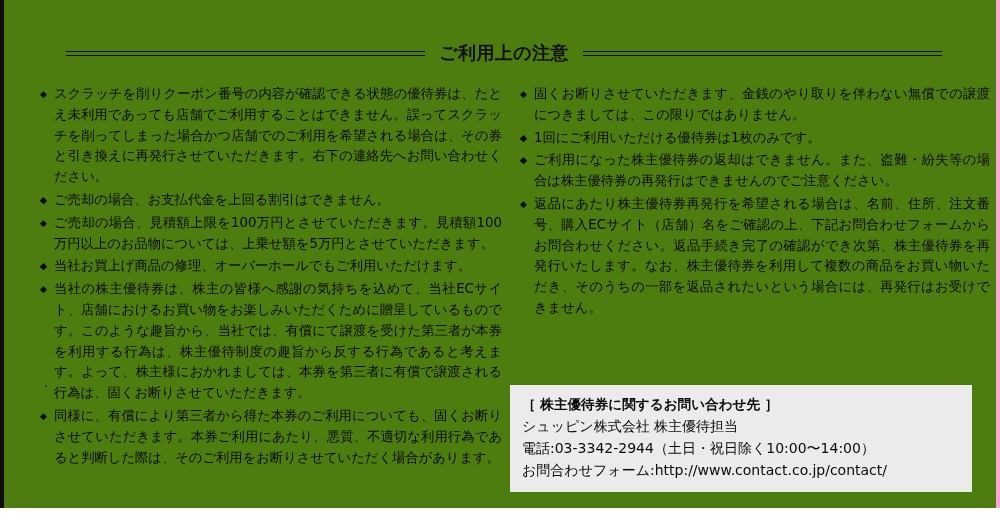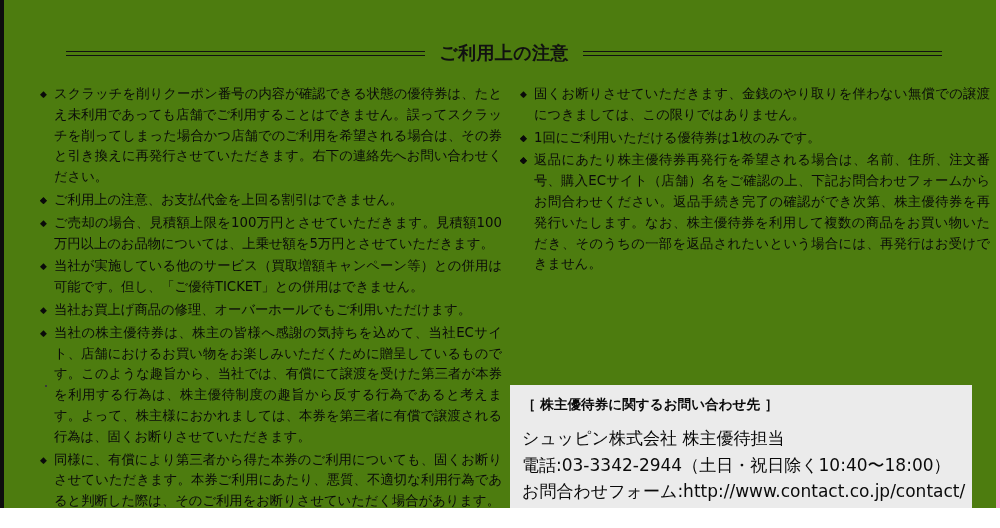--- a/index.html
+++ b/index.html
@@ -111,25 +111,25 @@
     width: 462px;
     padding: 9px 12px 10px 12px;
     box-sizing: border-box;
     background: #ebebeb;
   }
   .contact-title {
     font-size: 13.6px;
     font-weight: bold;
     color: #0a0a0a;
     line-height: 1.5;
-    margin-bottom: 11px;
+    margin-bottom: 2px;
     white-space: nowrap;
   }
   .contact-line {
-    font-size: 17px;
+    font-size: 14px;
     color: #0a0a0a;
     line-height: 1.56;
     white-space: nowrap;
   }
 
   .speck {
     position: absolute;
     left: 41px;
     top: 385px;
     width: 2px;
@@ -147,44 +147,44 @@
     <span class="header-title">ご利用上の注意</span>
     <span class="rule"></span>
   </div>
 
   <div class="columns">
 
     <div class="col col-left">
       <ul class="notes" id="left-list">
           <li><span class="bullet">◆</span><span>スクラッチを削りクーポン番号の内容が確認できる状態の優待券は、たとえ未利用であっても店舗でご利用することはできません。誤ってスクラッチを削ってしまった場合かつ店舗でのご利用を希望される場合は、その券と引き換えに再発行させていただきます。右下の連絡先へお問い合わせください。</span></li>
           <li><span class="bullet">◆</span></li>
-          <li><span class="bullet">◆</span><span>ご利用上の注意、お支払代金を上回る割引はできません。</span></li>
+          <li><span class="bullet">◆</span><span>ご売却の場合、お支払代金を上回る割引はできません。</span></li>
           <li><span class="bullet">◆</span><span>ご売却の場合、見積額上限を100万円とさせていただきます。見積額100万円以上のお品物については、上乗せ額を5万円とさせていただきます。</span></li>
-          <li><span class="bullet">◆</span><span>当社が実施している他のサービス（買取増額キャンペーン等）との併用は可能です。但し、「ご優待TICKET」との併用はできません。</span></li>
+          <li><span class="bullet">◆</span></li>
           <li><span class="bullet">◆</span><span>当社お買上げ商品の修理、オーバーホールでもご利用いただけます。</span></li>
           <li><span class="bullet">◆</span><span>当社の株主優待券は、株主の皆様へ感謝の気持ちを込めて、当社ECサイト、店舗におけるお買い物をお楽しみいただくために贈呈しているものです。このような趣旨から、当社では、有償にて譲渡を受けた第三者が本券を利用する行為は、株主優待制度の趣旨から反する行為であると考えます。よって、株主様におかれましては、本券を第三者に有償で譲渡される行為は、固くお断りさせていただきます。</span></li>
           <li><span class="bullet">◆</span><span>同様に、有償により第三者から得た本券のご利用についても、固くお断りさせていただきます。本券ご利用にあたり、悪質、不適切な利用行為であると判断した際は、そのご利用をお断りさせていただく場合があります。</span></li>
         </ul>
     </div>
 
     <div class="col col-right">
       <ul class="notes" id="right-list">
           <li><span class="bullet">◆</span><span>固くお断りさせていただきます、金銭のやり取りを伴わない無償での譲渡につきましては、この限りではありません。</span></li>
           <li><span class="bullet">◆</span></li>
           <li><span class="bullet">◆</span><span>1回にご利用いただける優待券は1枚のみです。</span></li>
           <li><span class="bullet">◆</span></li>
-          <li><span class="bullet">◆</span></li>
+          <li><span class="bullet">◆</span><span>ご利用になった株主優待券の返却はできません。また、盗難・紛失等の場合は株主優待券の再発行はできませんのでご注意ください。</span></li>
           <li><span class="bullet">◆</span><span>返品にあたり株主優待券再発行を希望される場合は、名前、住所、注文番号、購入ECサイト（店舗）名をご確認の上、下記お問合わせフォームからお問合わせください。返品手続き完了の確認ができ次第、株主優待券を再発行いたします。なお、株主優待券を利用して複数の商品をお買い物いただき、そのうちの一部を返品されたいという場合には、再発行はお受けできません。</span></li>
         </ul>
     </div>
 
   </div>
 
   <div class="speck"></div>
 
   <div class="contact-box">
     <div class="contact-title">［ 株主優待券に関するお問い合わせ先 ］</div>
     <div class="contact-line">シュッピン株式会社 株主優待担当</div>
-    <div class="contact-line">電話:03-3342-2944（土日・祝日除く10:40〜18:00）</div>
+    <div class="contact-line">電話:03-3342-2944（土日・祝日除く10:00〜14:00）</div>
     <div class="contact-line">お問合わせフォーム:http://www.contact.co.jp/contact/</div>
   </div>
 
 </div>
 
 </body></html>

